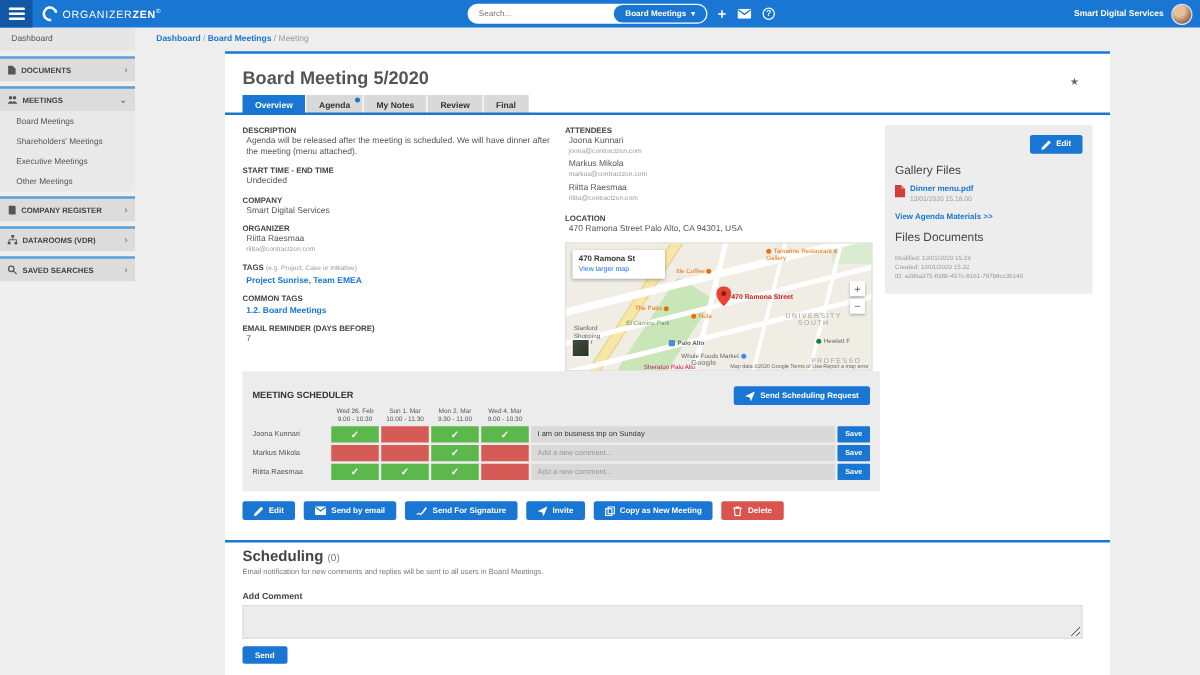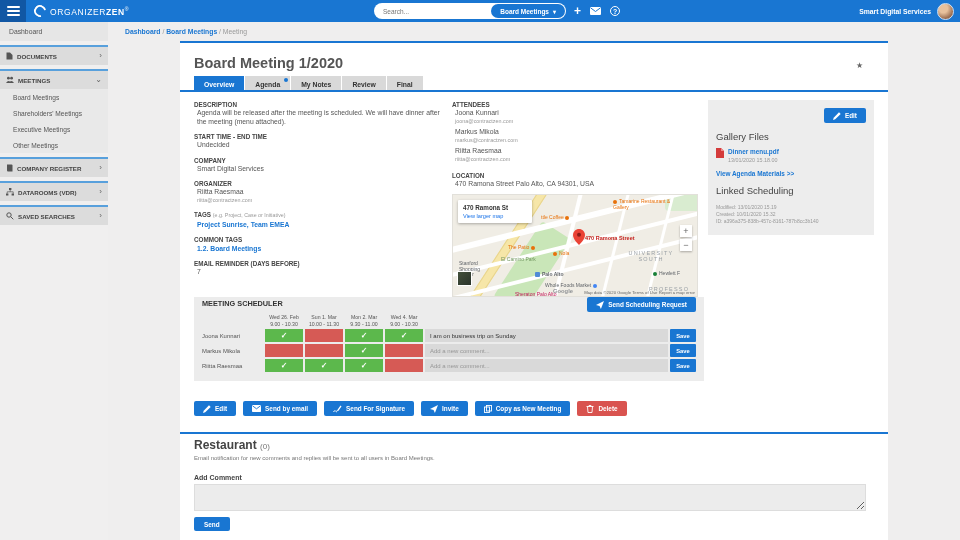--- a/index.html
+++ b/index.html
@@ -96,21 +96,21 @@
   .btn.red{background:#d9534f}
   .panel-edit{display:flex;justify-content:flex-end}
   .panel-h{font-size:9.5px;color:#444;margin-top:8px}
   .file-row{display:flex;align-items:flex-start;gap:4px;margin-top:6px}
   .file-name{font-size:6.4px;font-weight:bold;color:#1976d2;cursor:pointer}
   .file-date{font-size:5.4px;color:#999;margin-top:1.5px}
   .panel-link{font-size:6.4px;font-weight:bold;color:#1976d2;margin-top:7px;cursor:pointer}
   .panel-meta{font-size:5px;color:#999;line-height:7px;margin-top:8px}
 
   
-  .scheduler{position:absolute;left:14px;top:254px;width:510px;background:#ececec;padding:0 8px 9px 8px}
+  .scheduler{position:absolute;left:14px;top:254px;width:510px;background:#ececec;padding:12px 8px 9px 8px}
   .sch-head{display:flex;align-items:flex-start;justify-content:space-between}
   .sch-title{font-size:7.3px;font-weight:bold;color:#333;padding-top:2px}
   .sch-dates{display:flex;margin-left:63px;margin-top:2px}
   .sch-date{width:38px;margin-right:2px;text-align:center;font-size:5.2px;color:#555;line-height:6.5px}
   .sch-row{display:flex;align-items:center;margin-top:2px}
   .sch-name{width:63px;font-size:5.9px;color:#555}
   .sch-cells{display:flex}
   .avail{width:38px;height:13px;margin-right:2px;display:flex;align-items:center;justify-content:center;color:#fff;font-size:8px;font-weight:bold}
   .avail.yes{background:#5cb84c}
   .avail.no{background:#d65a55}
@@ -224,21 +224,21 @@
 <div class="main">
   <div class="breadcrumb">
     <a>Dashboard</a>
     <span>/</span>
     <a>Board Meetings</a>
     <span>/</span>
     <span>Meeting</span>
   </div>
 
   <div class="card">
-    <div class="card-title">Board Meeting 1/2020</div>
+    <div class="card-title">Board Meeting 5/2020</div>
     <div class="fav-star">★</div>
 
     <div class="tabs">
       <div class="tab active"><span>Overview</span></div>
       <div class="tab"><span>Agenda</span><span class="dot"></span></div>
       <div class="tab"><span>My Notes</span></div>
       <div class="tab"><span>Review</span></div>
       <div class="tab"><span>Final</span></div>
     </div>
     <div class="tab-underline"></div>
@@ -354,21 +354,21 @@
         <svg class="ico" width="8" height="10" viewBox="0 0 8 10">
             <path d="M0 0 h5 l3 3 v7 h-8 z" fill="#d43b3b"></path>
             <path d="M5 0 l3 3 h-3 z" fill="#ef8a8a"></path>
           </svg>
         <div>
           <div class="file-name">Dinner menu.pdf</div>
           <div class="file-date">13/01/2020 15.18.00</div>
         </div>
       </div>
       <div class="panel-link">View Agenda Materials &gt;&gt;</div>
-      <div class="panel-h">Linked Scheduling</div>
+      <div class="panel-h">Files Documents</div>
       <div class="panel-meta">
         <div>Modified: 13/01/2020 15.19</div>
         <div>Created: 10/01/2020 15.32</div>
         <div>ID: a396a375-838b-457c-8161-787b8cc3b140</div>
       </div>
     </div>
 
     <div class="scheduler">
       <div class="sch-head">
         <div class="sch-title">MEETING SCHEDULER</div>
@@ -470,20 +470,20 @@
         <svg class="ico" width="8" height="8" viewBox="0 0 8 8">
             <path d="M0.5 1.5 h7 M3 1.5 V0.5 h2 v1 M1.5 1.5 l0.5 6 h4 l0.5 -6" stroke="#fff" stroke-width="0.9" fill="none"></path>
           </svg>
         <span>Delete</span>
       </button>
     </div>
 
     <div class="divider"></div>
 
     <div class="discussions">
-      <div class="disc-title"><span>Restaurant</span> <span class="count">(0)</span></div>
+      <div class="disc-title"><span>Scheduling</span> <span class="count">(0)</span></div>
       <div class="disc-note">Email notification for new comments and replies will be sent to all users in Board Meetings.</div>
       <div class="disc-label">Add Comment</div>
       <textarea class="disc-textarea" style=""></textarea>
       <button class="btn disc-send">Send</button>
     </div>
   </div>
 </div>
 
 </body></html>

